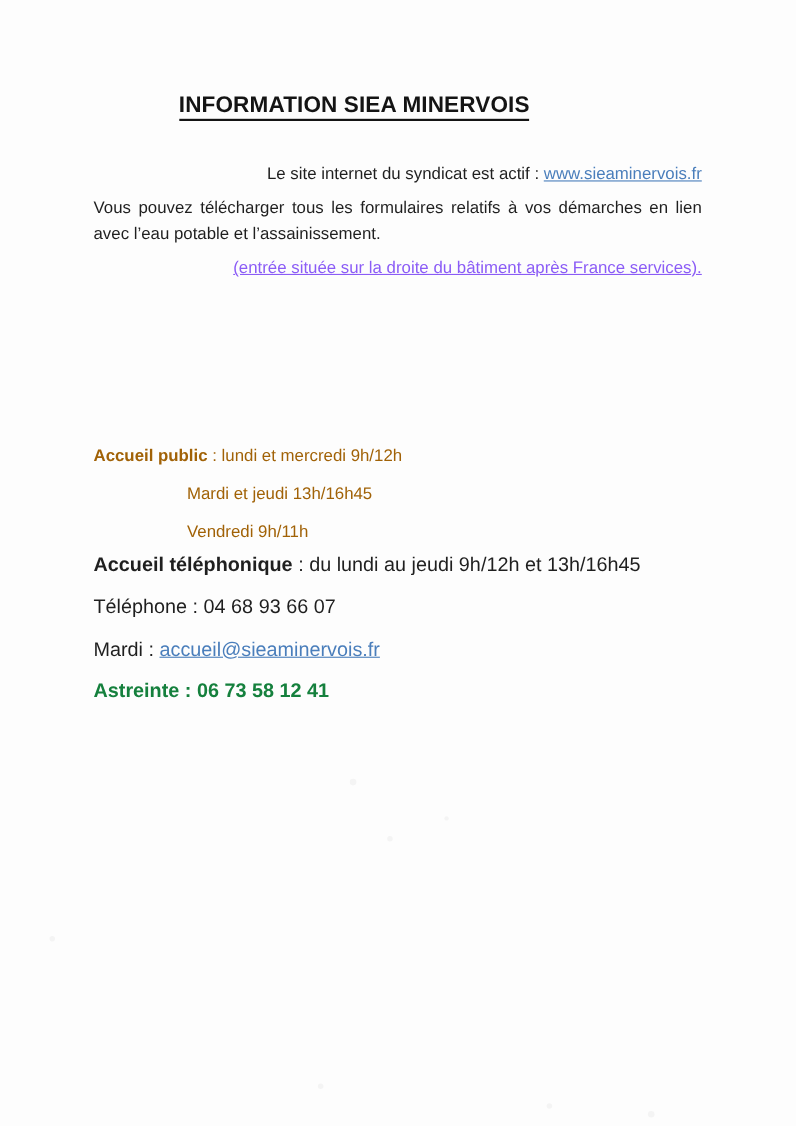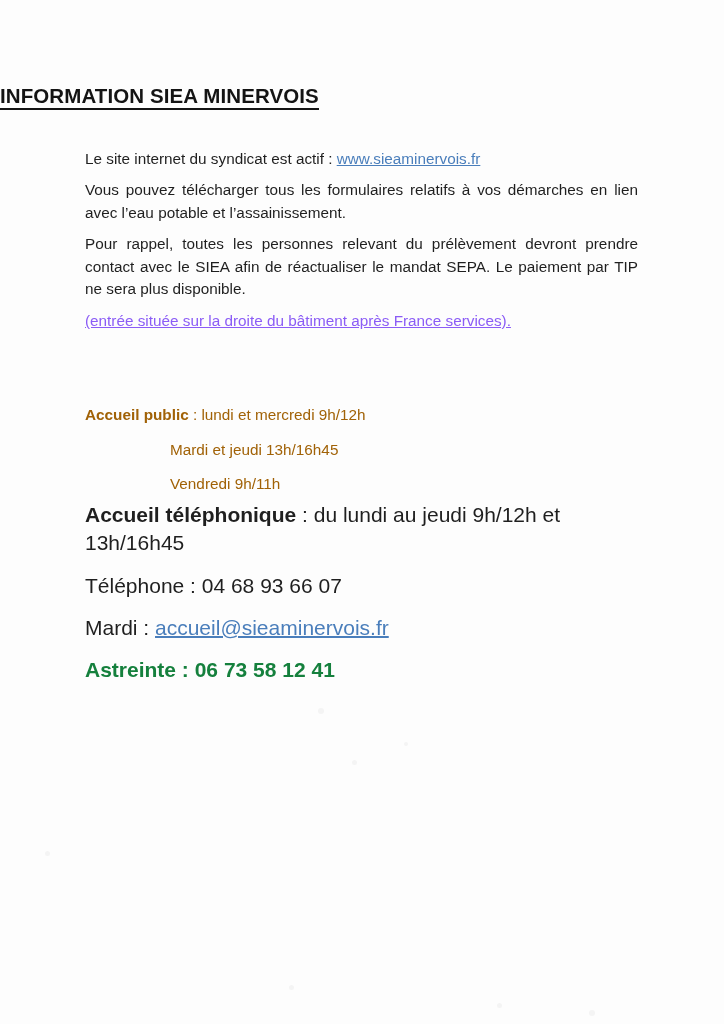--- a/index.html
+++ b/index.html
@@ -22,20 +22,21 @@
     height: 1024px;
     box-sizing: border-box;
   }
 
   
   .doc-title {
     position: absolute;
     left: 0;
     top: 84px;
     width: 644px;
+    text-align: center;
     font-size: 20.5px;
     font-weight: bold;
     letter-spacing: 0.1px;
     color: #141414;
   }
   .doc-title span.ul {
     border-bottom: 2px solid #141414;
     padding-bottom: 1px;
   }
 
@@ -45,20 +46,21 @@
     left: 85px;
     top: 148px;
     width: 553px;
   }
 
   p.para {
     margin: 0 0 9px 0;
     font-size: 15.3px;
     line-height: 1.47;
     color: #1f1f1f;
+    text-align: right;
   }
   p.justified {
     text-align: justify;
     text-justify: inter-word;
   }
   p.gap-before {
     margin-top: 3px;
   }
 
   a.link,
@@ -95,21 +97,21 @@
   }
 
   
   .contact-block {
     position: absolute;
     left: 85px;
     top: 501px;
     width: 553px;
   }
   .contact-line {
-    font-size: 21px;
+    font-size: 18px;
     line-height: 1.35;
     margin-bottom: 14px;
     color: #1f1f1f;
   }
   .contact-line.astreinte {
     font-weight: bold;
     color: #15803d;
     margin-top: 2px;
   }
 
@@ -131,21 +133,20 @@
   </div>
 
   <div class="body-block">
 
     <p class="para">
       <span>Le site internet du syndicat est actif : </span><a class="link" href="#">www.sieaminervois.fr</a>
     </p>
 
     <p class="para justified gap-before">Vous pouvez télécharger tous les formulaires relatifs à vos démarches en lien avec l’eau potable et l’assainissement.</p>
 
-    <p class="para justified gap-before">Pour rappel, toutes les personnes relevant du prélèvement devront prendre contact avec le SIEA afin de réactualiser le mandat SEPA. Le paiement par TIP ne sera plus disponible.</p>
 
 
     <p class="para">
       <span class="red-ul">(entrée située sur la droite du bâtiment après France services).</span>
     </p>
   </div>
 
   <div class="hours-block">
     <div class="hours-line">
       <span class="bold">Accueil public</span><span> : lundi et mercredi 9h/12h</span>

